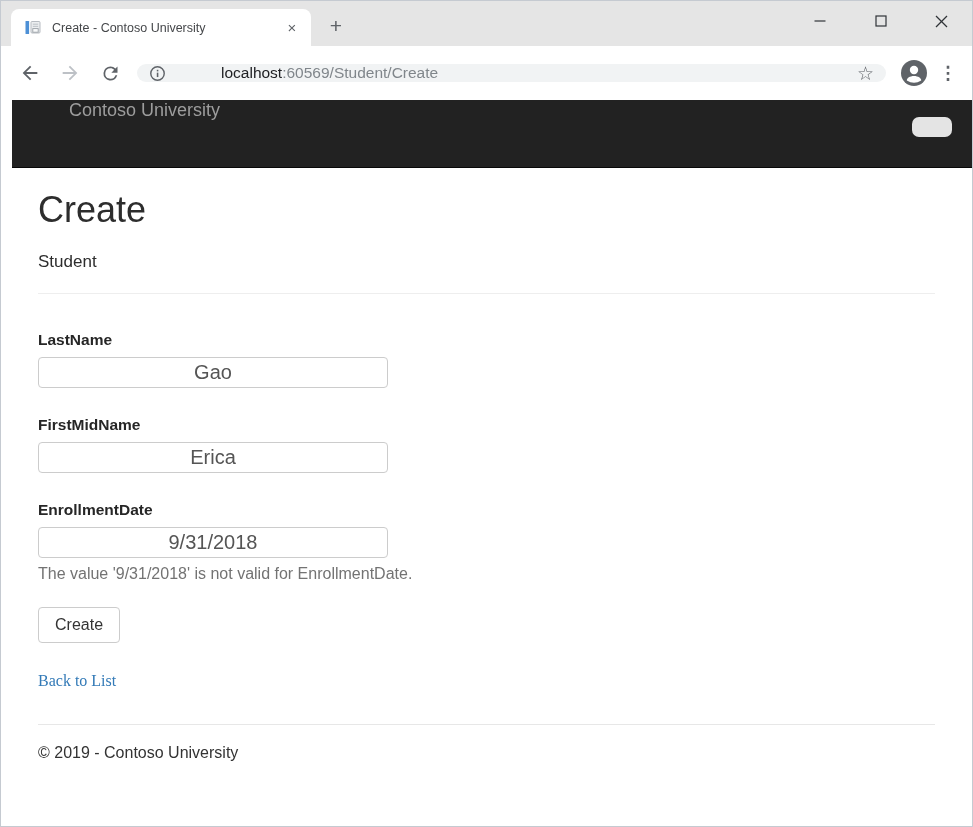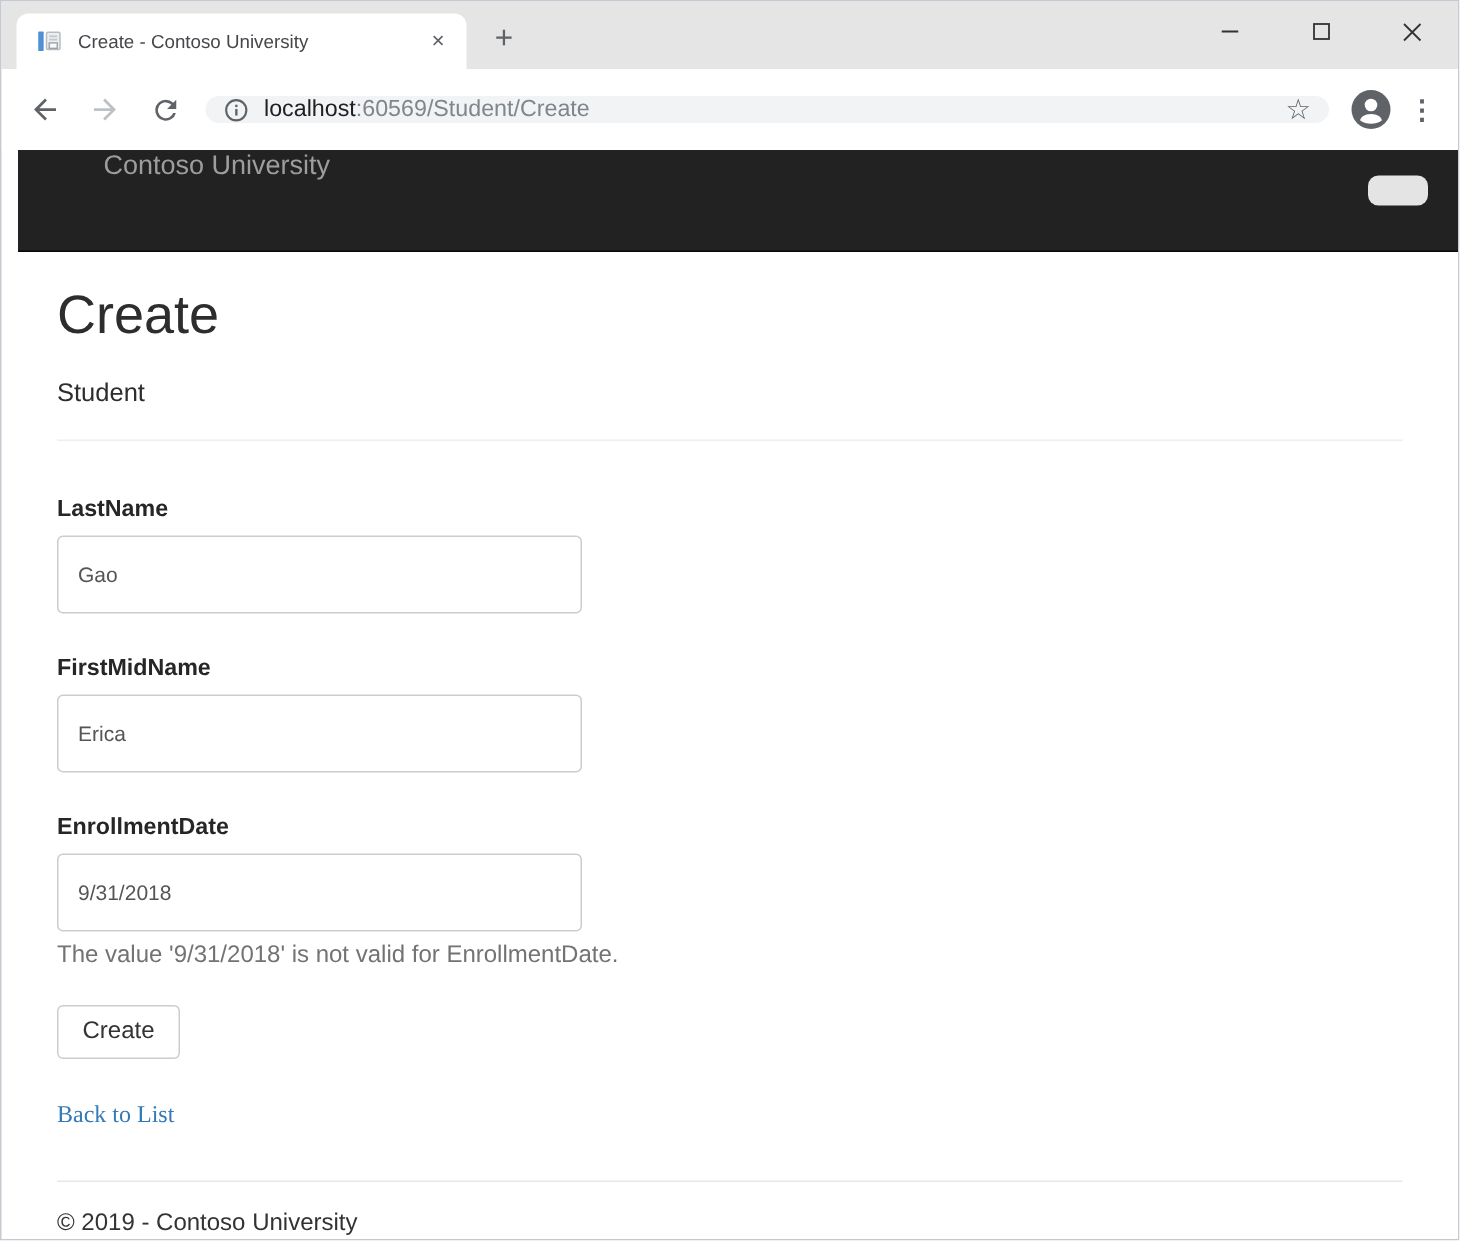--- a/index.html
+++ b/index.html
@@ -70,20 +70,21 @@
   }
   .omnibox {
     flex: 1;
     height: 18px;
     background: #f1f3f4;
     border-radius: 17px;
     display: flex; align-items: center;
     padding: 0 10px 0 12px;
     margin: 0 6px 0 2px;
     min-width: 0;
+    gap: 45px;
   }
   .omni-info { flex: 0 0 auto; margin-right: 10px; display: flex; }
   .omni-url {
     flex: 1;
     font-size: 15.5px;
     white-space: nowrap; overflow: hidden;
     color: #202124;
   }
   .omni-url .url-rest { color: #80868b; }
   .omni-star {
@@ -147,29 +148,30 @@
   .form-area { margin-top: 37px; }
   .form-group { margin-bottom: 28px; }
   .control-label {
     display: block;
     font-size: 15.5px;
     font-weight: 700;
     color: #262626;
     margin-bottom: 8px;
   }
   .form-control {
-    width: 350px; height: 52px;
+    width: 350px; height: 31px;
     border: 1px solid #ccc;
     border-radius: 4px;
     padding: 6px 13px;
-    font-size: 14px;
+    font-size: 20px;
     color: #555;
     font-family: "Liberation Sans", sans-serif;
     background: #fff;
     outline: none;
+    text-align: center;
   }
   .field-error {
     color: #737373;
     font-size: 16px;
     margin-top: 7px;
   }
   .btn-default {
     margin-top: 24px;
     background: #fff;
     border: 1px solid #ccc;

